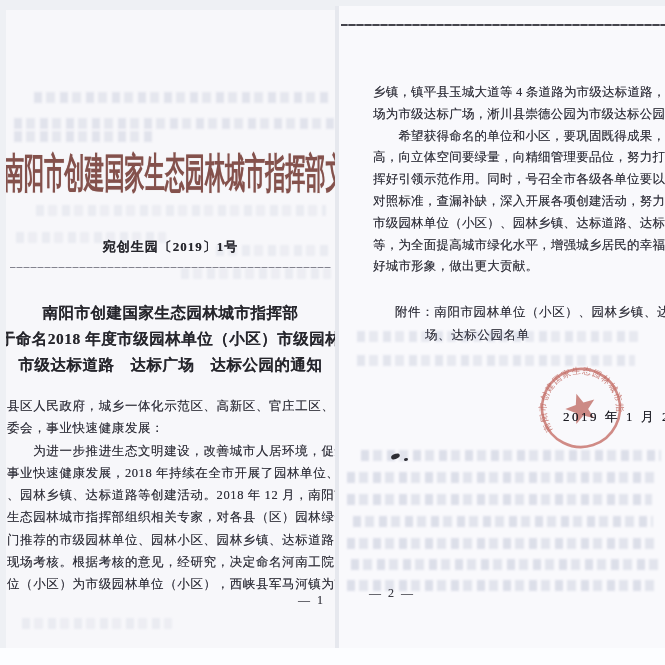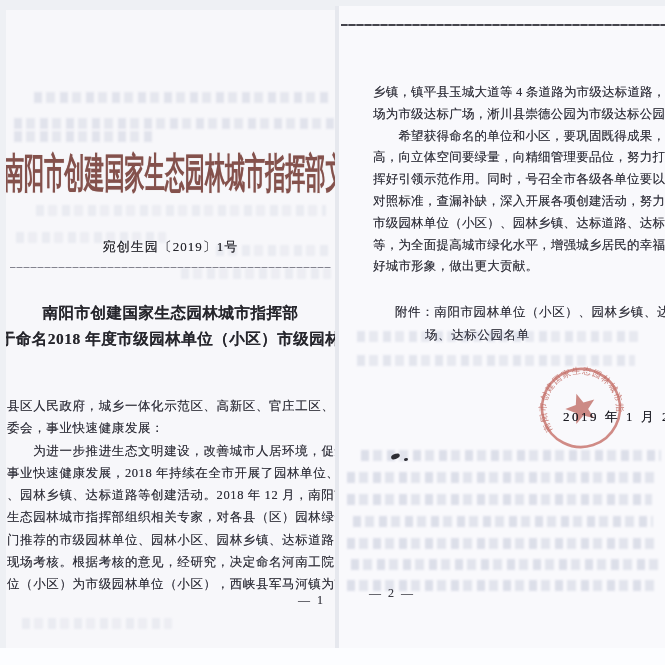--- a/index.html
+++ b/index.html
@@ -26,21 +26,21 @@
 
   
   .banner{
     position:absolute; top:136px; left:-2px; white-space:nowrap;
     font-size:41px; font-weight:bold; color:#7b443e;
     transform:scaleX(.49); transform-origin:left center;
     letter-spacing:0px; text-shadow:0 0 1px rgba(123,68,62,.55); opacity:.92;
   }
   .doc-number{
     position:absolute; top:228px; left:0; width:100%; text-align:center;
-    font-size:13px; font-weight:normal; color:#26262c; letter-spacing:1px;
+    font-size:13px; font-weight:bold; color:#26262c; letter-spacing:1px;
     text-shadow:0 0 .5px rgba(40,40,50,.6);
   }
   .rule-thin{
     position:absolute; top:257px; left:4px; width:321px; height:1px;
     background:repeating-linear-gradient(90deg,#83838e 0 5px,#bcbcc6 5px 7px);
   }
   .title-wrap{position:absolute; top:290px; left:0; width:100%;}
   .title-line{
     display:flex; justify-content:center; line-height:26px;
     font-size:15.5px; font-weight:bold; color:#26262c;
@@ -109,20 +109,23 @@
 
     <div class="rule-thin"></div>
 
     <div class="title-wrap">
       <div class="title-line">
         <span>南阳市创建国家生态园林城市指挥部</span>
       </div>
       <div class="title-line">
         <span>关于命名2018 年度市级园林单位（小区）市级园林乡</span>
       </div>
+      <div class="title-line">
+        <span>市级达标道路　达标广场　达标公园的通知</span>
+      </div>
     </div>
 
     <div id="left-body" class="body-block">
       <div>县区人民政府，城乡一体化示范区、高新区、官庄工区、鸭河工</div>
       <div>委会，事业快速健康发展：</div>
       <div>　　为进一步推进生态文明建设，改善城市人居环境，促进园林</div>
       <div>事业快速健康发展，2018 年持续在全市开展了园林单位、园林</div>
       <div>、园林乡镇、达标道路等创建活动。2018 年 12 月，南阳市创建</div>
       <div>生态园林城市指挥部组织相关专家，对各县（区）园林绿化主</div>
       <div>门推荐的市级园林单位、园林小区、园林乡镇、达标道路等进</div>

